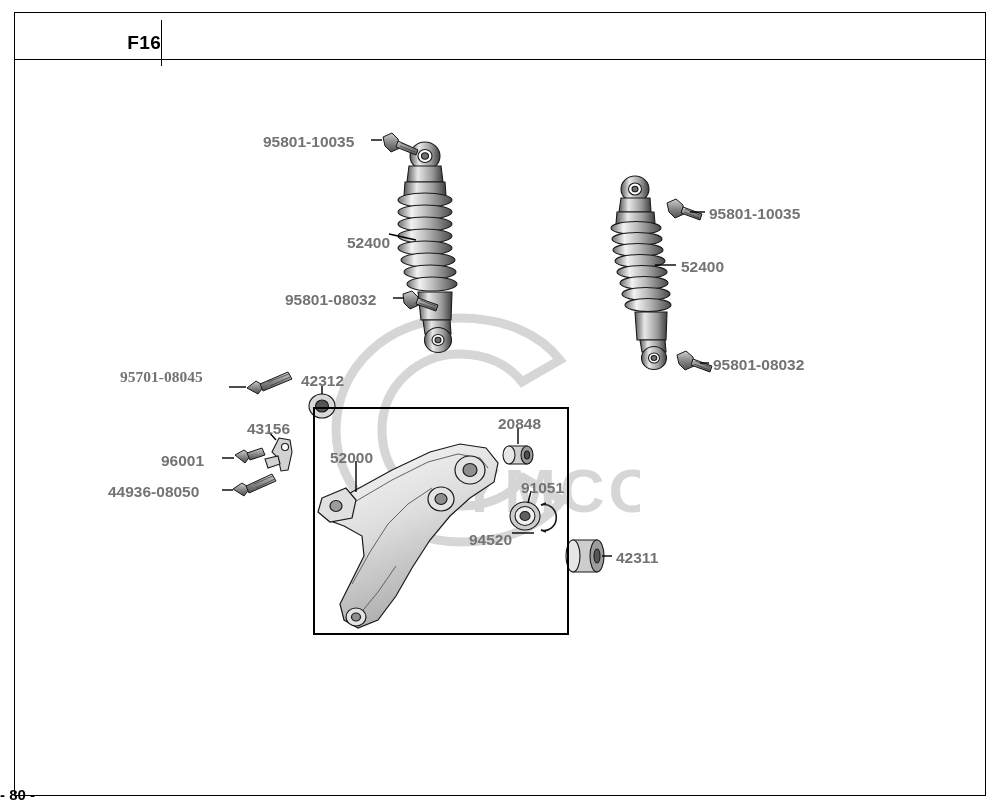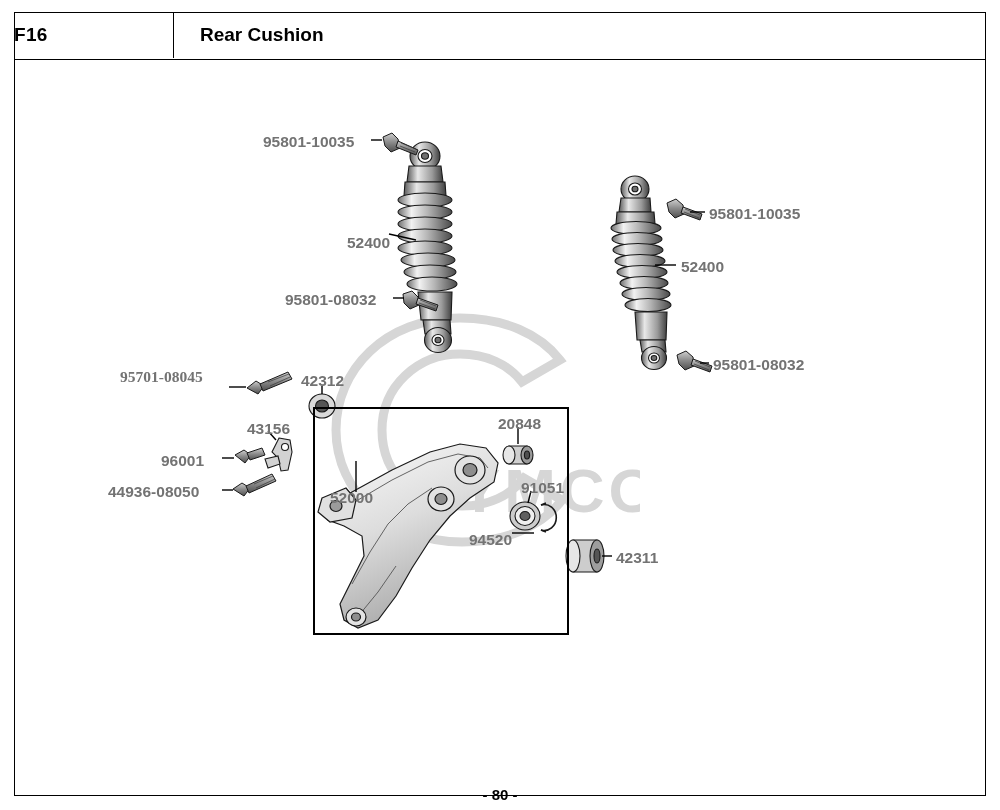--- a/index.html
+++ b/index.html
@@ -33,28 +33,28 @@
     left: 14px;
     top: 12px;
     width: 972px;
     height: 48px;
     box-sizing: border-box;
     border-bottom: 1.5px solid #000;
   }
   .title-code-cell {
     position: absolute;
     left: 0;
-    top: 0;
-    width: 160px;
+    top: 8px;
+    width: 148px;
     height: 46px;
     border-right: 1.5px solid #000;
     box-sizing: border-box;
     display: flex;
     align-items: center;
-    justify-content: flex-start;
+    justify-content: flex-end;
   }
   .title-code {
     font-size: 19px;
     font-weight: bold;
     color: #000;
     letter-spacing: 0.3px;
   }
   .title-name {
     position: absolute;
     left: 186px;
@@ -65,21 +65,21 @@
     font-size: 19px;
     font-weight: bold;
     color: #000;
   }
   
   .page-number {
     position: absolute;
     left: 0;
     right: 0;
     top: 786px;
-    text-align: center;
+    text-align: left;
     font-size: 15px;
     font-weight: bold;
     color: #000;
   }
   
   .watermark {
     position: absolute;
     left: 310px;
     top: 300px;
     width: 330px;
@@ -108,21 +108,20 @@
 <body>
 
 <div id="page">
 
   <div class="outer-frame"></div>
 
   <div class="title-bar">
     <div class="title-code-cell">
       <span class="title-code">F16</span>
     </div>
-    <div class="title-name">Rear Cushion</div>
   </div>
 
   <svg class="watermark" viewBox="0 0 330 270" xmlns="http://www.w3.org/2000/svg">
     <g fill="none" stroke="#d6d6d6" stroke-width="9">
       <path d="M150 18 C 75 18, 26 70, 26 130 C 26 192, 80 242, 152 242 C 196 242, 232 226, 252 200 L 214 178 C 200 196, 178 206, 152 206 C 108 206, 72 176, 72 130 C 72 86, 108 54, 150 54 C 176 54, 198 64, 212 82 L 250 60 C 230 34, 194 18, 150 18 Z"></path>
     </g>
     <g fill="#d6d6d6" font-family="Liberation Sans, sans-serif" font-size="62" font-weight="bold" letter-spacing="4">
       <text x="100" y="212">KYMCO</text>
     </g>
   </svg>
@@ -325,21 +324,21 @@
   <div class="label" style="left:347px; top:234px;">52400</div>
   <div class="label" style="left:285px; top:291px;">95801-08032</div>
   <div class="label" style="left:709px; top:205px;">95801-10035</div>
   <div class="label" style="left:681px; top:258px;">52400</div>
   <div class="label" style="left:713px; top:356px;">95801-08032</div>
   <div class="label" style="left:120px; top:368px;font-family:Liberation Serif, serif;">95701-08045</div>
   <div class="label" style="left:301px; top:372px;text-align:center;">42312</div>
   <div class="label" style="left:247px; top:420px;text-align:center;">43156</div>
   <div class="label" style="left:161px; top:452px;">96001</div>
   <div class="label" style="left:108px; top:483px;">44936-08050</div>
-  <div class="label" style="left:330px; top:449px;margin-top:40px;">52000</div>
+  <div class="label" style="left:330px; top:449px;">52000</div>
   <div class="label" style="left:498px; top:415px;">20848</div>
   <div class="label" style="left:521px; top:479px;">91051</div>
   <div class="label" style="left:469px; top:531px;">94520</div>
   <div class="label" style="left:616px; top:549px;">42311</div>
 
   <div class="page-number">- 80 -</div>
 
 </div>
 
 </body></html>

